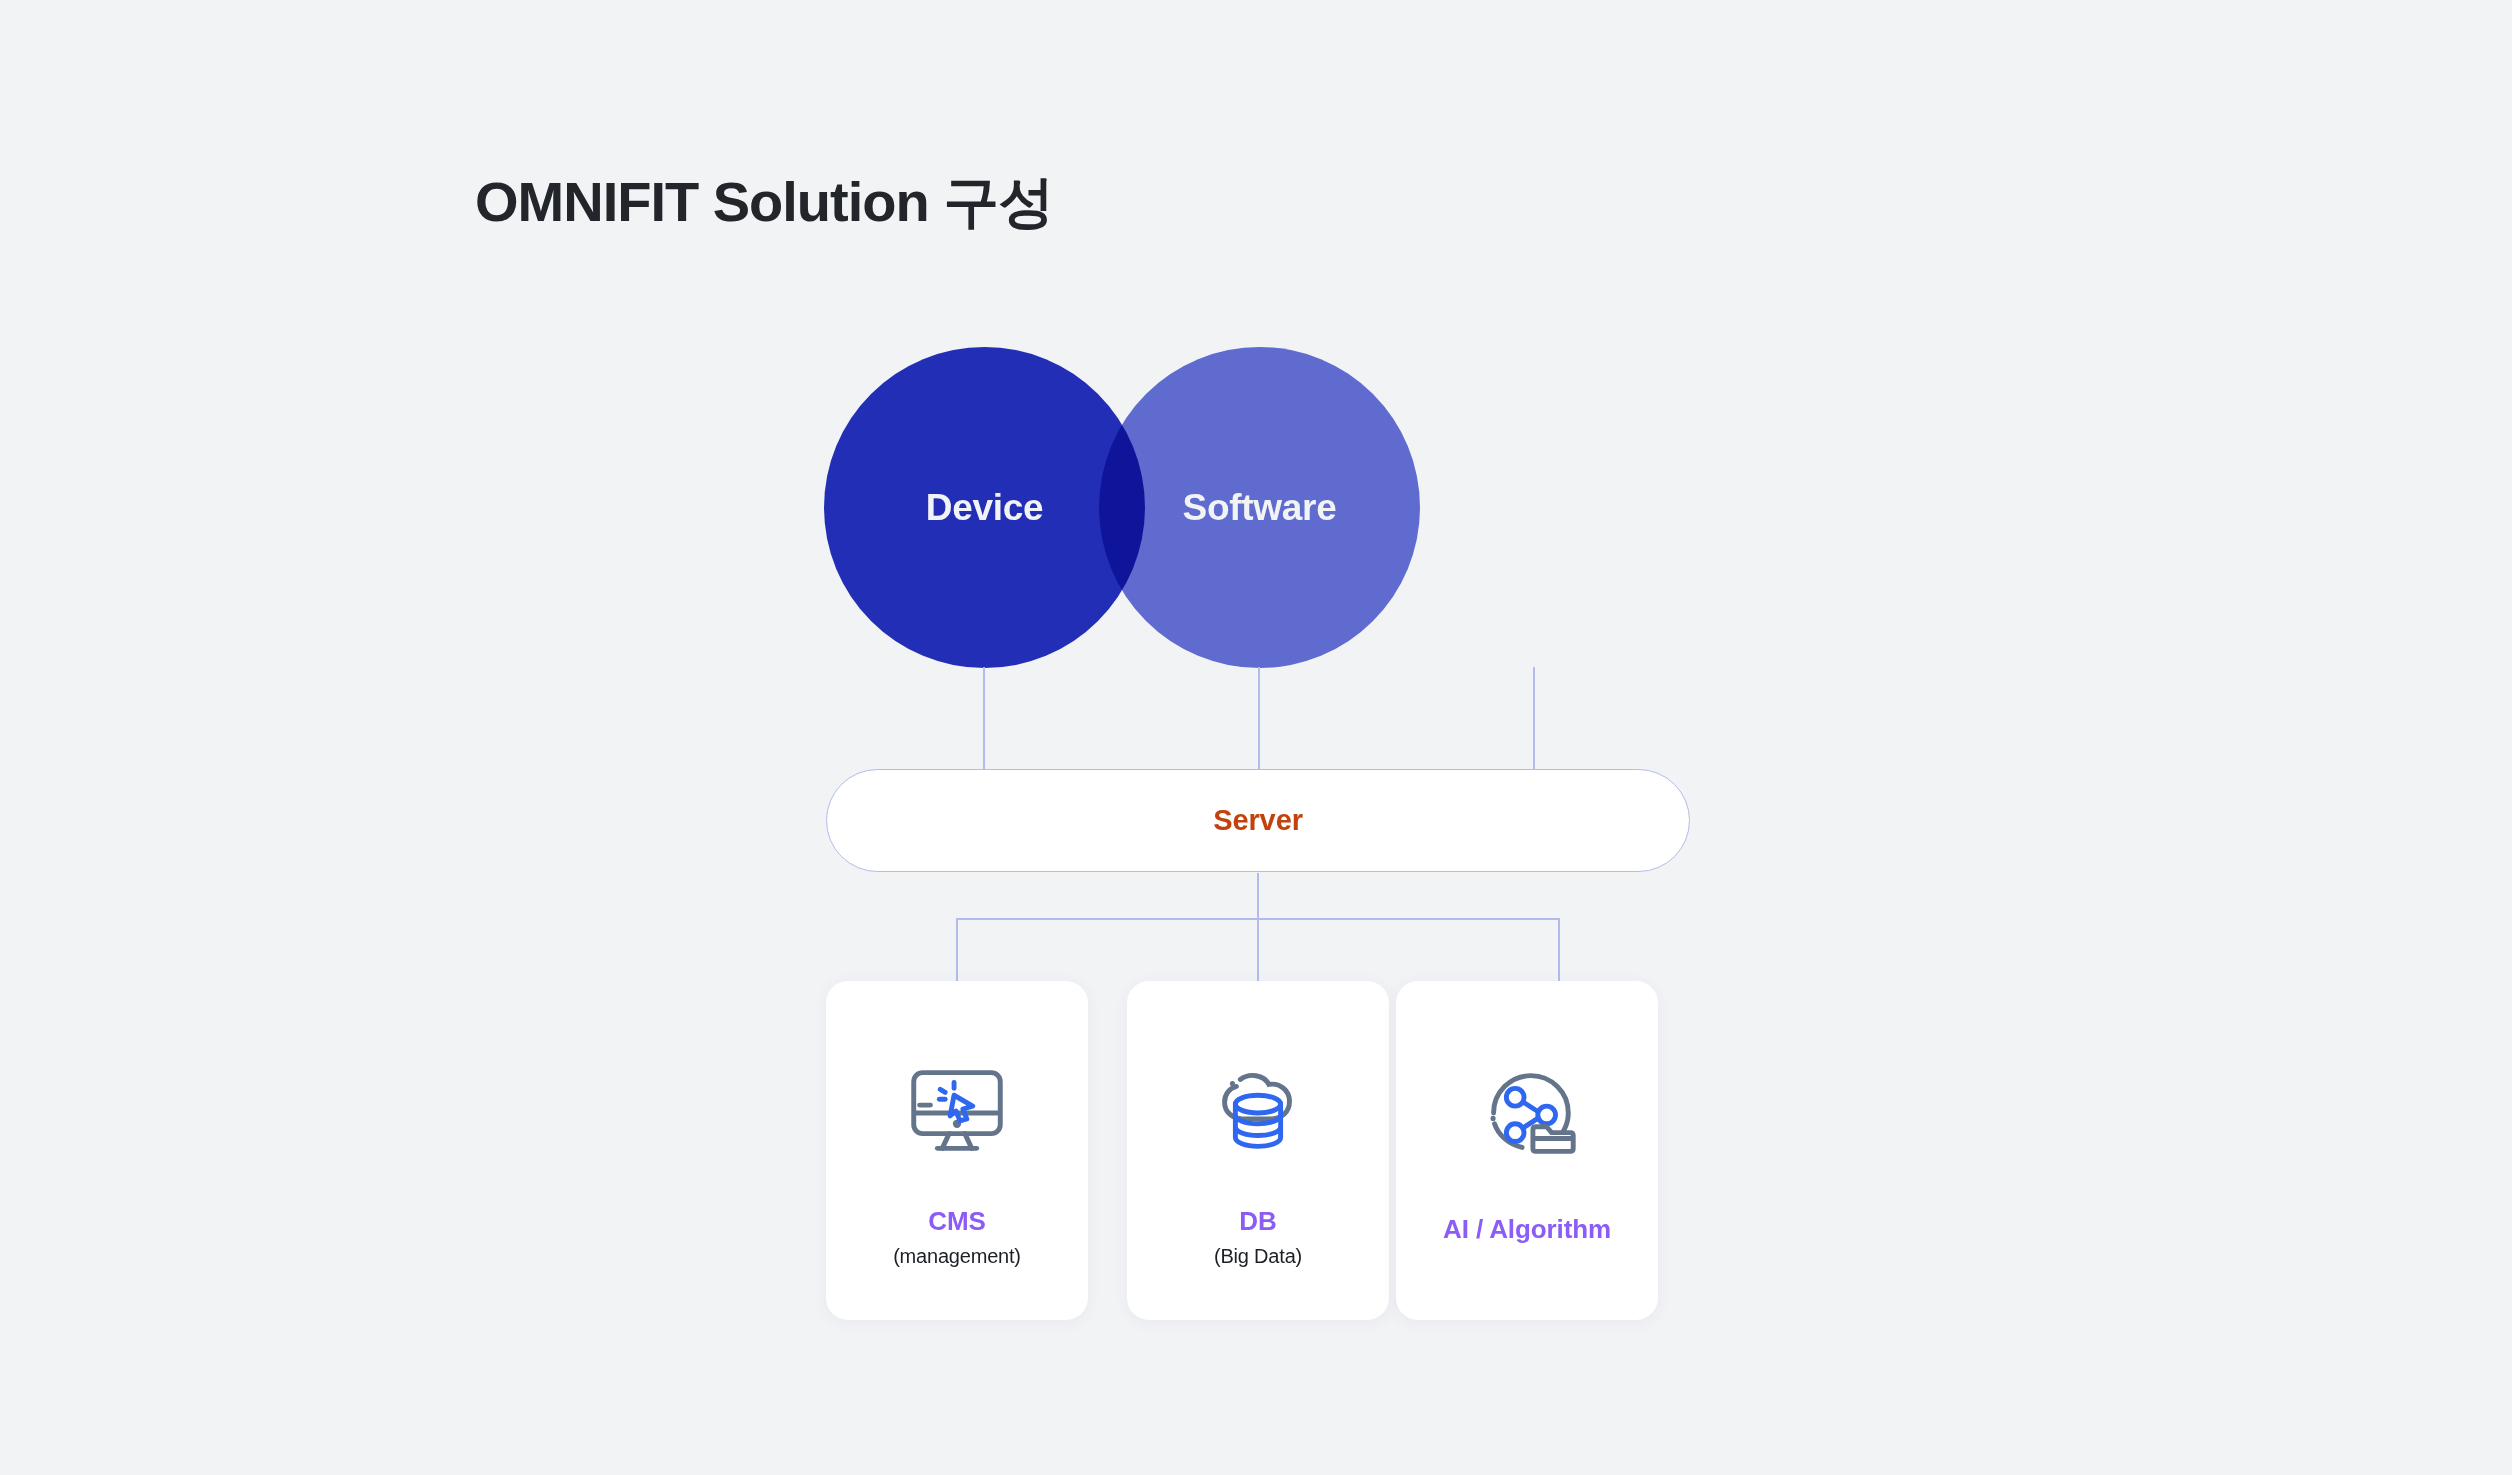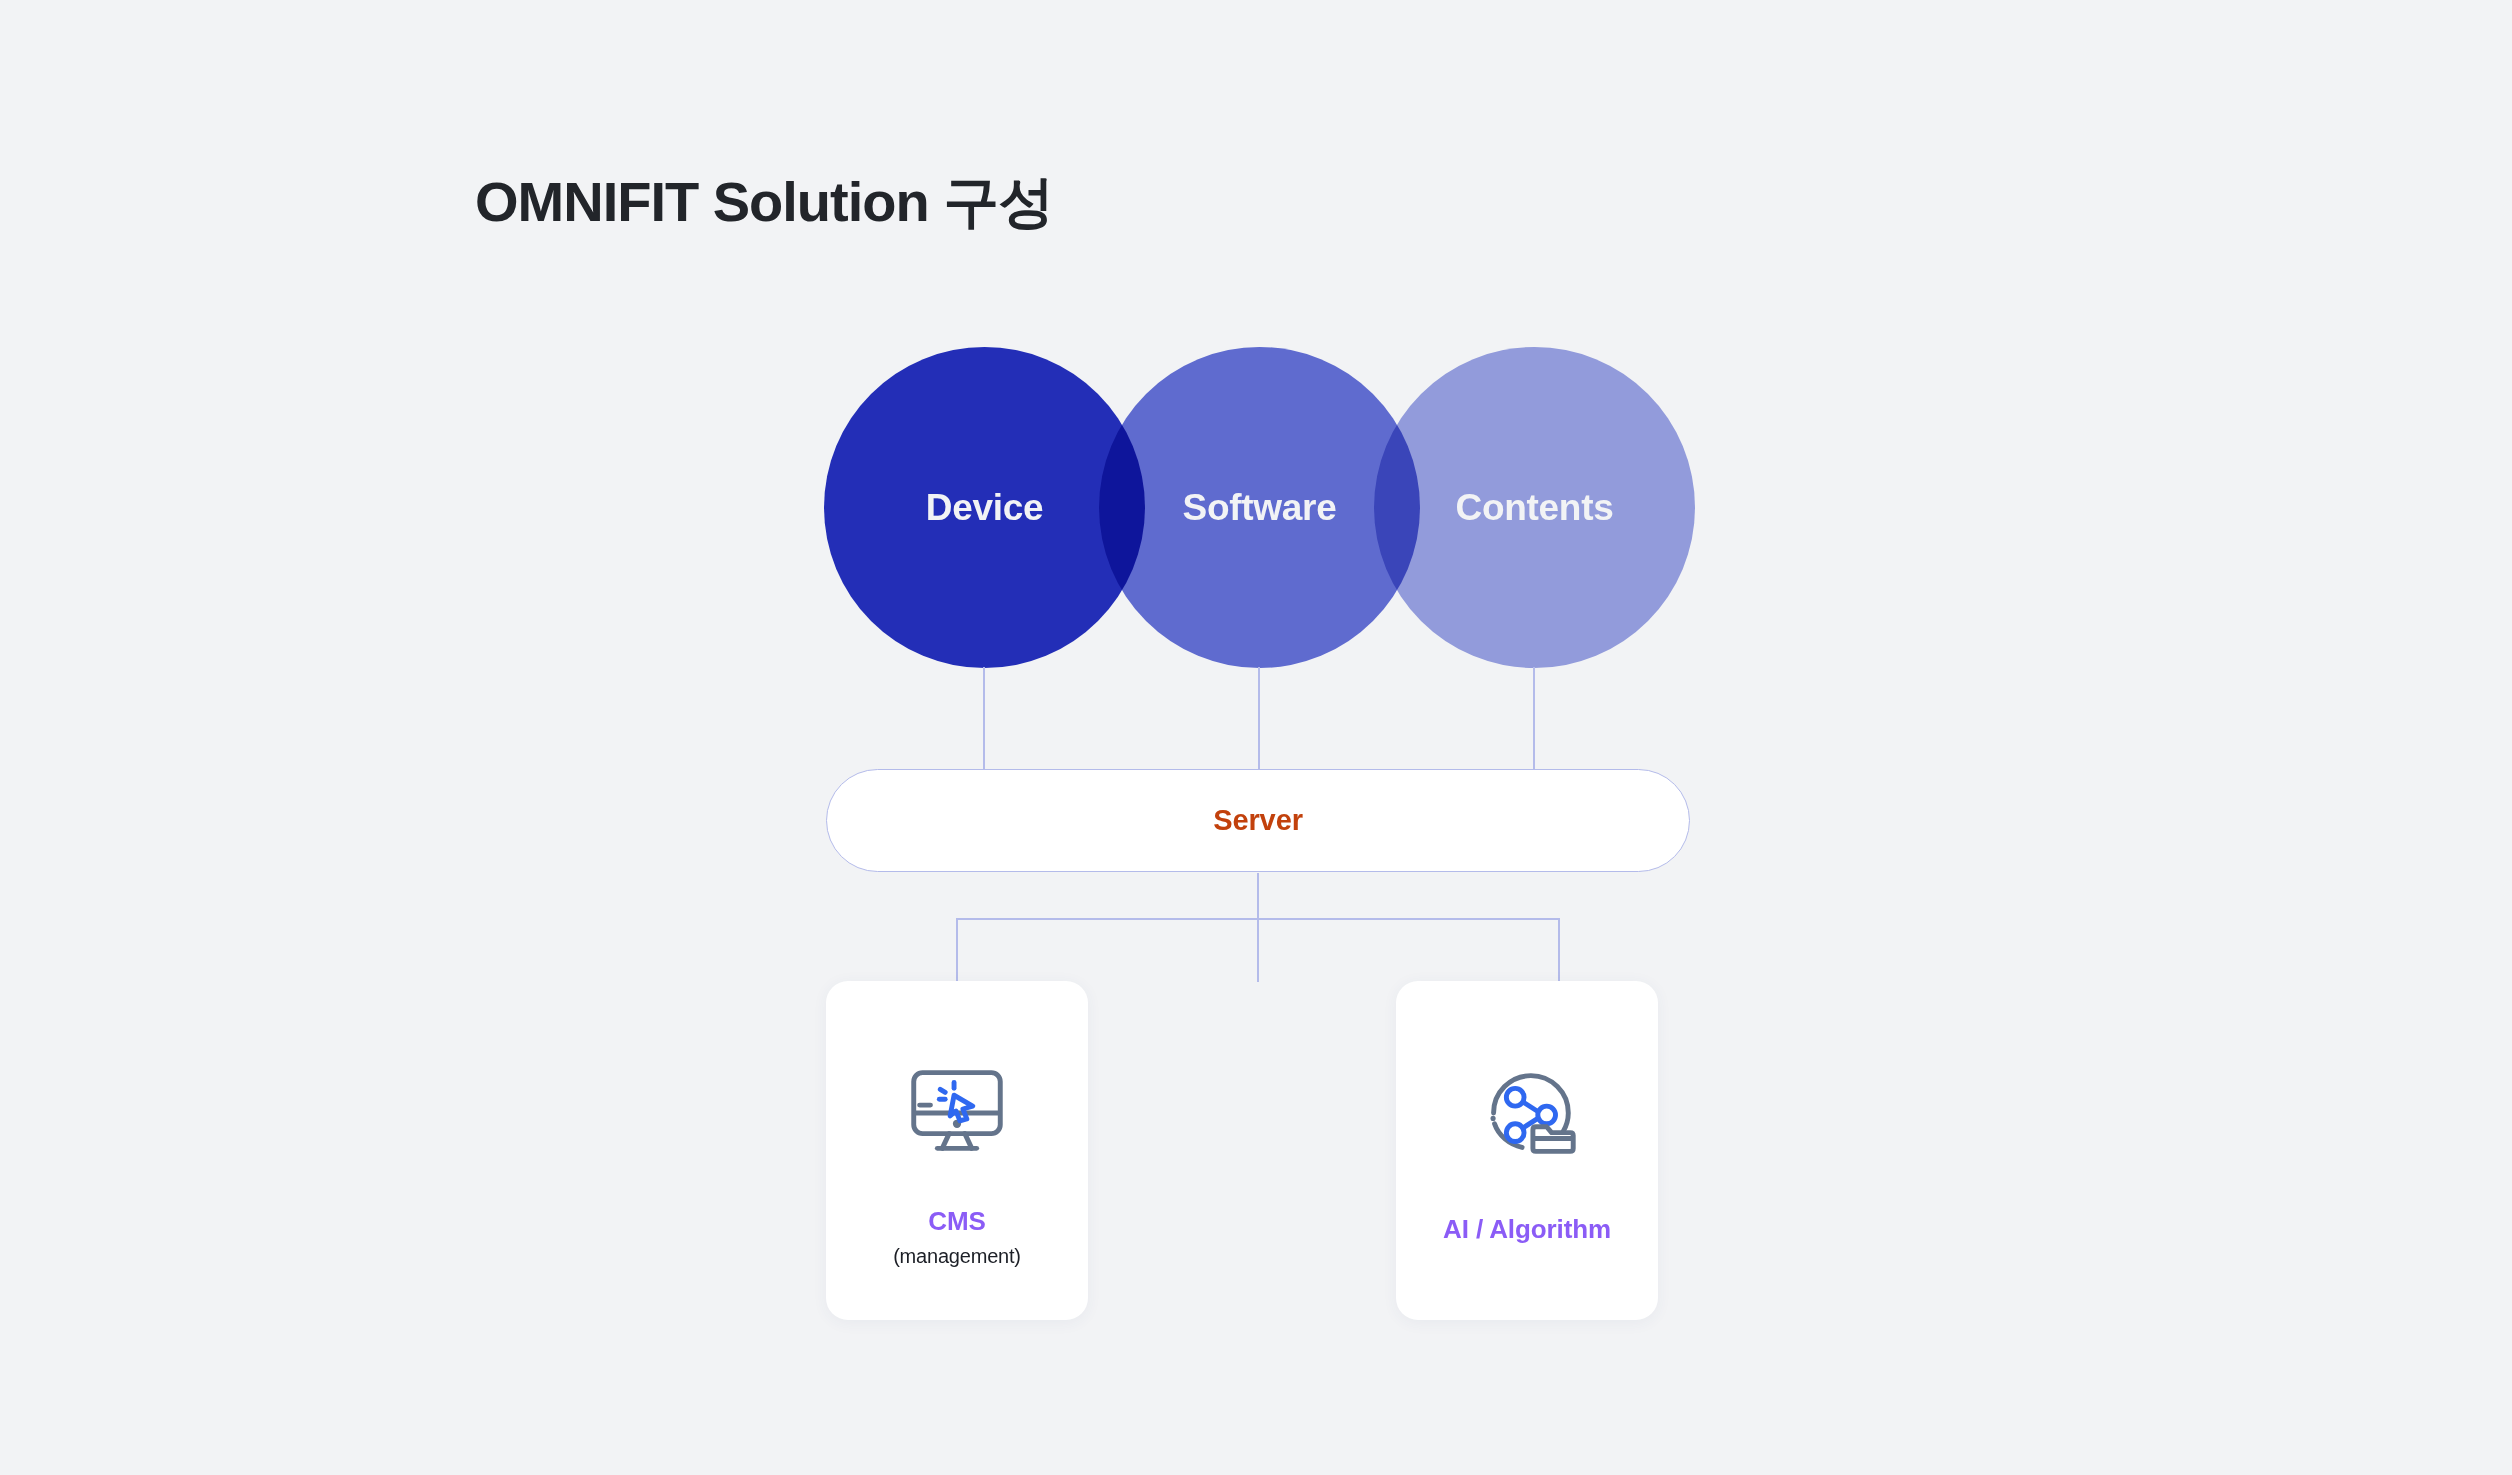--- a/index.html
+++ b/index.html
@@ -135,23 +135,20 @@
 <div id="stage">
 
   <div id="page-title">OMNIFIT Solution 구성</div>
 
   <div id="circles">
     <div class="circle" id="circle-device">
       <span class="clabel">Device</span>
     </div>
     <div class="circle" id="circle-software">
       <span class="clabel">Software</span>
-    </div>
-    <div class="circle" id="circle-contents">
-      <span class="clabel">Contents</span>
     </div>
   </div>
 
   <div class="vline" style="left:983px; top:667px; height:103px;"></div>
   <div class="vline" style="left:1258px; top:667px; height:103px;"></div>
   <div class="vline" style="left:1533px; top:667px; height:103px;"></div>
 
   <div id="server-box">
     <span id="server-label">Server</span>
   </div>
@@ -174,20 +171,34 @@
         <path d="M57 38 L57 32" stroke="#2f68f0" stroke-width="5" stroke-linecap="round"></path>
         <path d="M48 42 L43 39" stroke="#2f68f0" stroke-width="5" stroke-linecap="round"></path>
         <path d="M48 49 L42 49" stroke="#2f68f0" stroke-width="5" stroke-linecap="round"></path>
         <path d="M57 45 L76 56 L66 59 L70 69 L63 71 L59 61 L53 66 Z" stroke="#2f68f0" stroke-width="5" stroke-linejoin="round" fill="none"></path>
       </svg>
     </div>
     <div class="card-title">CMS</div>
     <div class="card-sub">(management)</div>
   </div>
 
+  <div class="card" id="card-db">
+    <div class="card-icon">
+      <svg width="118" height="118" viewBox="0 0 120 120" fill="none">
+        <path d="M42 29 C51 22 66 24 71 34 C82 32 92 40 92 51 C92 62 84 69 74 69 L44 69 C34 69 26 62 26 52 C26 44 31 38 38 36" stroke="#64748b" stroke-width="5" stroke-linecap="round" fill="none"></path>
+        <circle cx="34" cy="33" r="2.6" fill="#64748b"></circle>
+        <ellipse cx="60" cy="54" rx="23" ry="9" stroke="#2f68f0" stroke-width="5" fill="none"></ellipse>
+        <path d="M37 54 L37 88 C37 93 47 97 60 97 C73 97 83 93 83 88 L83 54" stroke="#2f68f0" stroke-width="5" fill="none"></path>
+        <path d="M37 65 C37 70 47 74 60 74 C73 74 83 70 83 65" stroke="#2f68f0" stroke-width="5" fill="none"></path>
+        <path d="M37 77 C37 82 47 86 60 86 C73 86 83 82 83 77" stroke="#2f68f0" stroke-width="5" fill="none"></path>
+      </svg>
+    </div>
+    <div class="card-title">DB</div>
+    <div class="card-sub">(Big Data)</div>
+  </div>
 
   <div class="card" id="card-ai">
     <div class="card-icon">
       <svg width="118" height="118" viewBox="0 0 120 120" fill="none">
         <path d="M26 61 C26 40 43 23 64 23 C85 23 102 40 102 61 C102 75 94 87 83 93" stroke="#64748b" stroke-width="5" stroke-linecap="round" fill="none"></path>
         <path d="M27 72 C31 84 42 93 55 96" stroke="#64748b" stroke-width="5" stroke-linecap="round" fill="none"></path>
         <circle cx="25.5" cy="66.5" r="2.6" fill="#64748b"></circle>
         <line x1="53" y1="48" x2="75" y2="62" stroke="#2f68f0" stroke-width="5"></line>
         <line x1="53" y1="78" x2="75" y2="64" stroke="#2f68f0" stroke-width="5"></line>
         <circle cx="48" cy="45" r="9" stroke="#2f68f0" stroke-width="5" fill="#ffffff"></circle>

